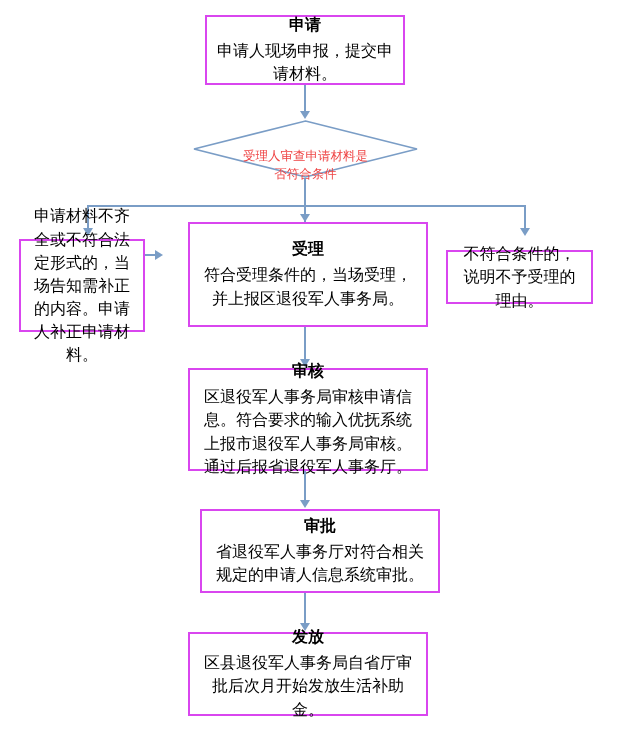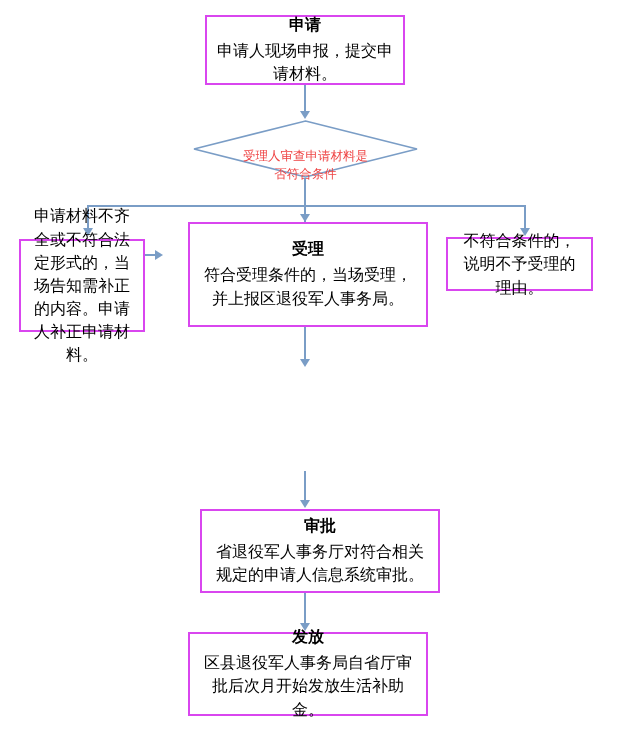--- a/index.html
+++ b/index.html
@@ -136,27 +136,31 @@
   </div>
 
   <div class="conn h" style="left:145px; top:254px; width:11px;"></div>
   <div class="arrow-right" style="left:155px; top:250px;"></div>
 
   <div class="node" style="left:188px; top:222px; width:240px; height:105px;">
     <div class="title">受理</div>
     <div class="body">符合受理条件的，当场受理，并上报区退役军人事务局。</div>
   </div>
 
-  <div class="node plain" style="left:446px; top:237px; width:147px; height:54px;">
+  <div class="node plain" style="left:446px; top:250px; width:147px; height:54px;">
     <div class="body">不符合条件的，说明不予受理的理由。</div>
   </div>
 
   <div class="conn v" style="left:304px; top:327px; height:33px;"></div>
   <div class="arrow-down" style="left:300px; top:359px;"></div>
 
+  <div class="node" style="left:188px; top:368px; width:240px; height:103px;">
+    <div class="title">审核</div>
+    <div class="body">区退役军人事务局审核申请信息。符合要求的输入优抚系统上报市退役军人事务局审核。通过后报省退役军人事务厅。</div>
+  </div>
 
   <div class="conn v" style="left:304px; top:471px; height:30px;"></div>
   <div class="arrow-down" style="left:300px; top:500px;"></div>
 
   <div class="node" style="left:200px; top:509px; width:240px; height:84px;">
     <div class="title">审批</div>
     <div class="body">省退役军人事务厅对符合相关规定的申请人信息系统审批。</div>
   </div>
 
   <div class="conn v" style="left:304px; top:593px; height:31px;"></div>

